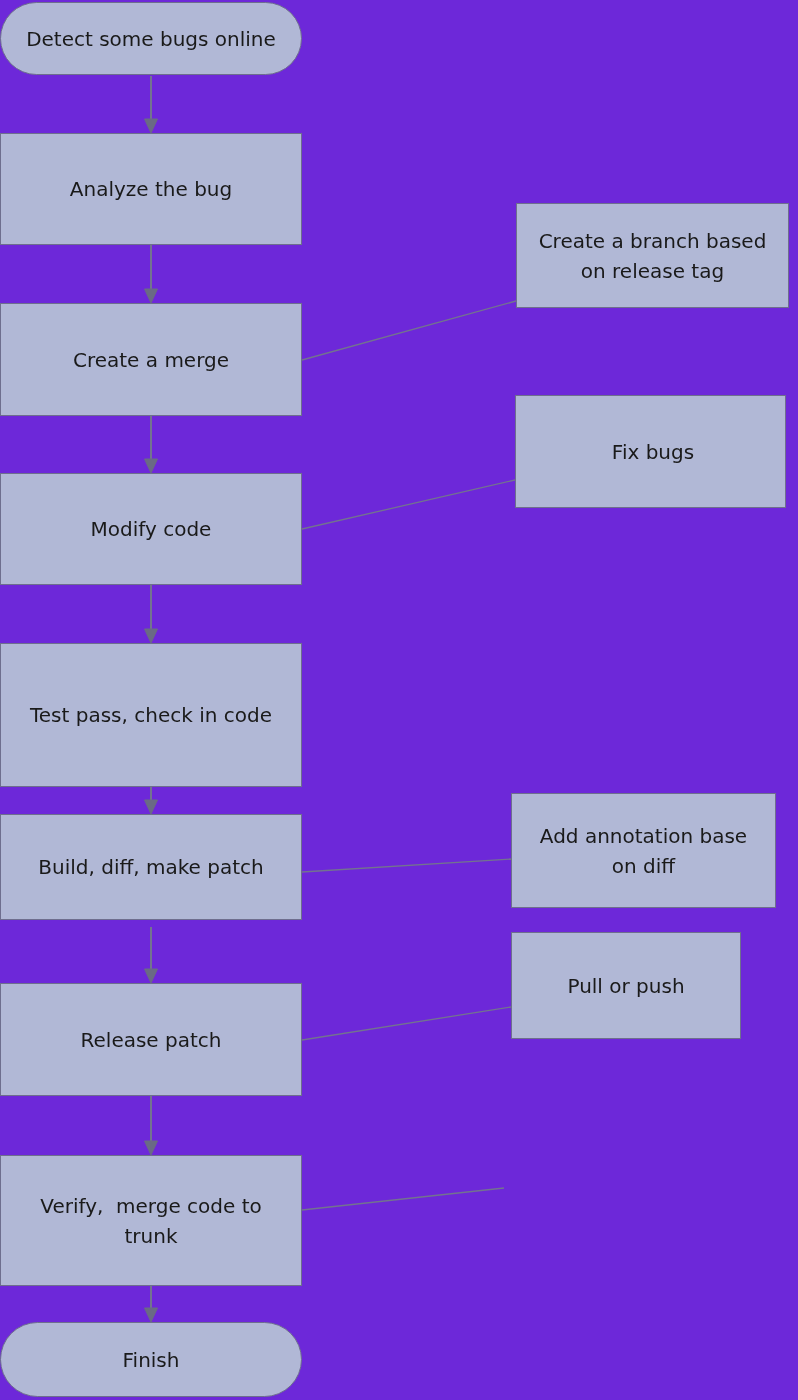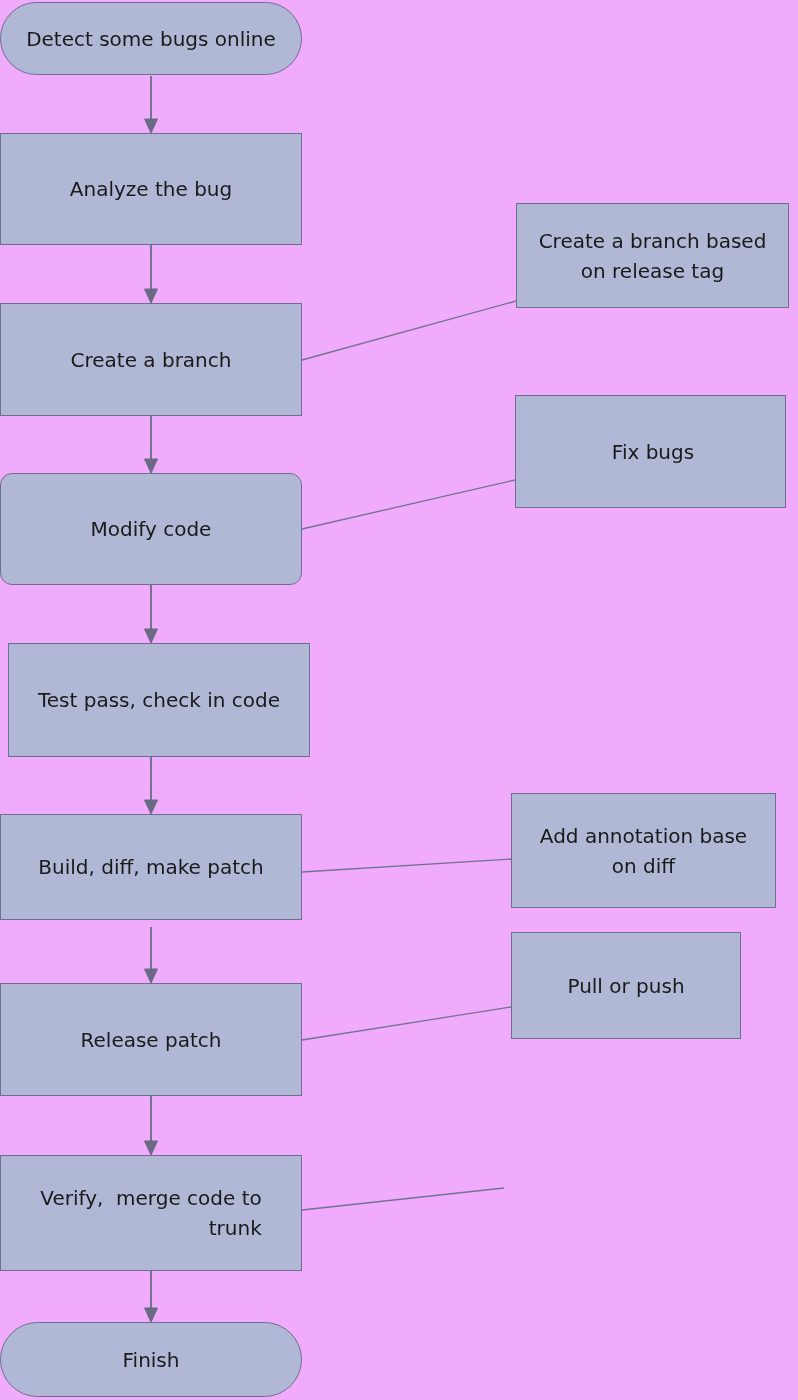--- a/index.html
+++ b/index.html
@@ -6,21 +6,21 @@
     --fill:#b1b8d6;
     --border:#6e6e8e;
     --line:#73738f;
     --head:#6a6a85;
     --text:#1a1a1a;
   }
   html,body{margin:0;padding:0;background:#ffffff;}
   #canvas{
     position:relative;
     width:798px;height:1400px;
-    background:#f0abfc;
+    background:#6d28d9;
     overflow:hidden;
     font-family:"DejaVu Sans","Liberation Sans",sans-serif;
     color:var(--text);
   }
   .node{
     position:absolute;
     box-sizing:border-box;
     background:var(--fill);
     border:1.5px solid var(--border);
     display:flex;
@@ -30,25 +30,25 @@
     font-size:20px;
     line-height:30px;
   }
   .node .lbl{white-space:pre-wrap;}
   .stadium{border-radius:38px;}
   .main{left:0;width:302px;padding:0 20px;}
   .note{padding:0 12px;}
   #start{top:2px;height:73px;border-radius:37px;}
   #analyze{top:133px;height:112px;}
   #create-branch{top:303px;height:113px;}
-  #modify-code{top:473px;height:112px;border-radius:12px;}
-  #test-pass{top:643px;height:114px;margin-left:8px;}
+  #modify-code{top:473px;height:112px;}
+  #test-pass{top:643px;height:144px;}
   #build-diff{top:814px;height:106px;}
   #release-patch{top:983px;height:113px;}
-  #verify-merge{top:1155px;height:116px;text-align:right;}
+  #verify-merge{top:1155px;height:131px;}
   #finish{top:1322px;height:75px;}
   #note-branch{left:516px;top:203px;width:273px;height:105px;}
   #note-fixbugs{left:515px;top:395px;width:271px;height:113px;padding-left:17px;}
   #note-annotation{left:511px;top:793px;width:265px;height:115px;justify-content:center;}
   #note-pullpush{left:511px;top:932px;width:230px;height:107px;}
   #note-future{left:504px;top:1113px;width:293px;height:120px;}
   #connector-layer{position:absolute;left:0;top:0;pointer-events:none;}
   .stem{stroke:var(--line);stroke-width:2;}
   .slant{stroke:var(--line);stroke-width:1.3;}
   .head{fill:var(--head);stroke:var(--head);}
@@ -100,21 +100,21 @@
     <line class="slant" x1="302" y1="1210" x2="504" y2="1188"></line>
   </svg>
 
   <div class="node main stadium" id="start">
     <span class="lbl">Detect some bugs online</span>
   </div>
   <div class="node main" id="analyze">
     <span class="lbl">Analyze the bug</span>
   </div>
   <div class="node main" id="create-branch">
-    <span class="lbl">Create a branch</span>
+    <span class="lbl">Create a merge</span>
   </div>
   <div class="node main" id="modify-code">
     <span class="lbl">Modify code</span>
   </div>
   <div class="node main" id="test-pass">
     <span class="lbl">Test pass, check in code</span>
   </div>
   <div class="node main" id="build-diff">
     <span class="lbl">Build, diff, make patch</span>
   </div>

